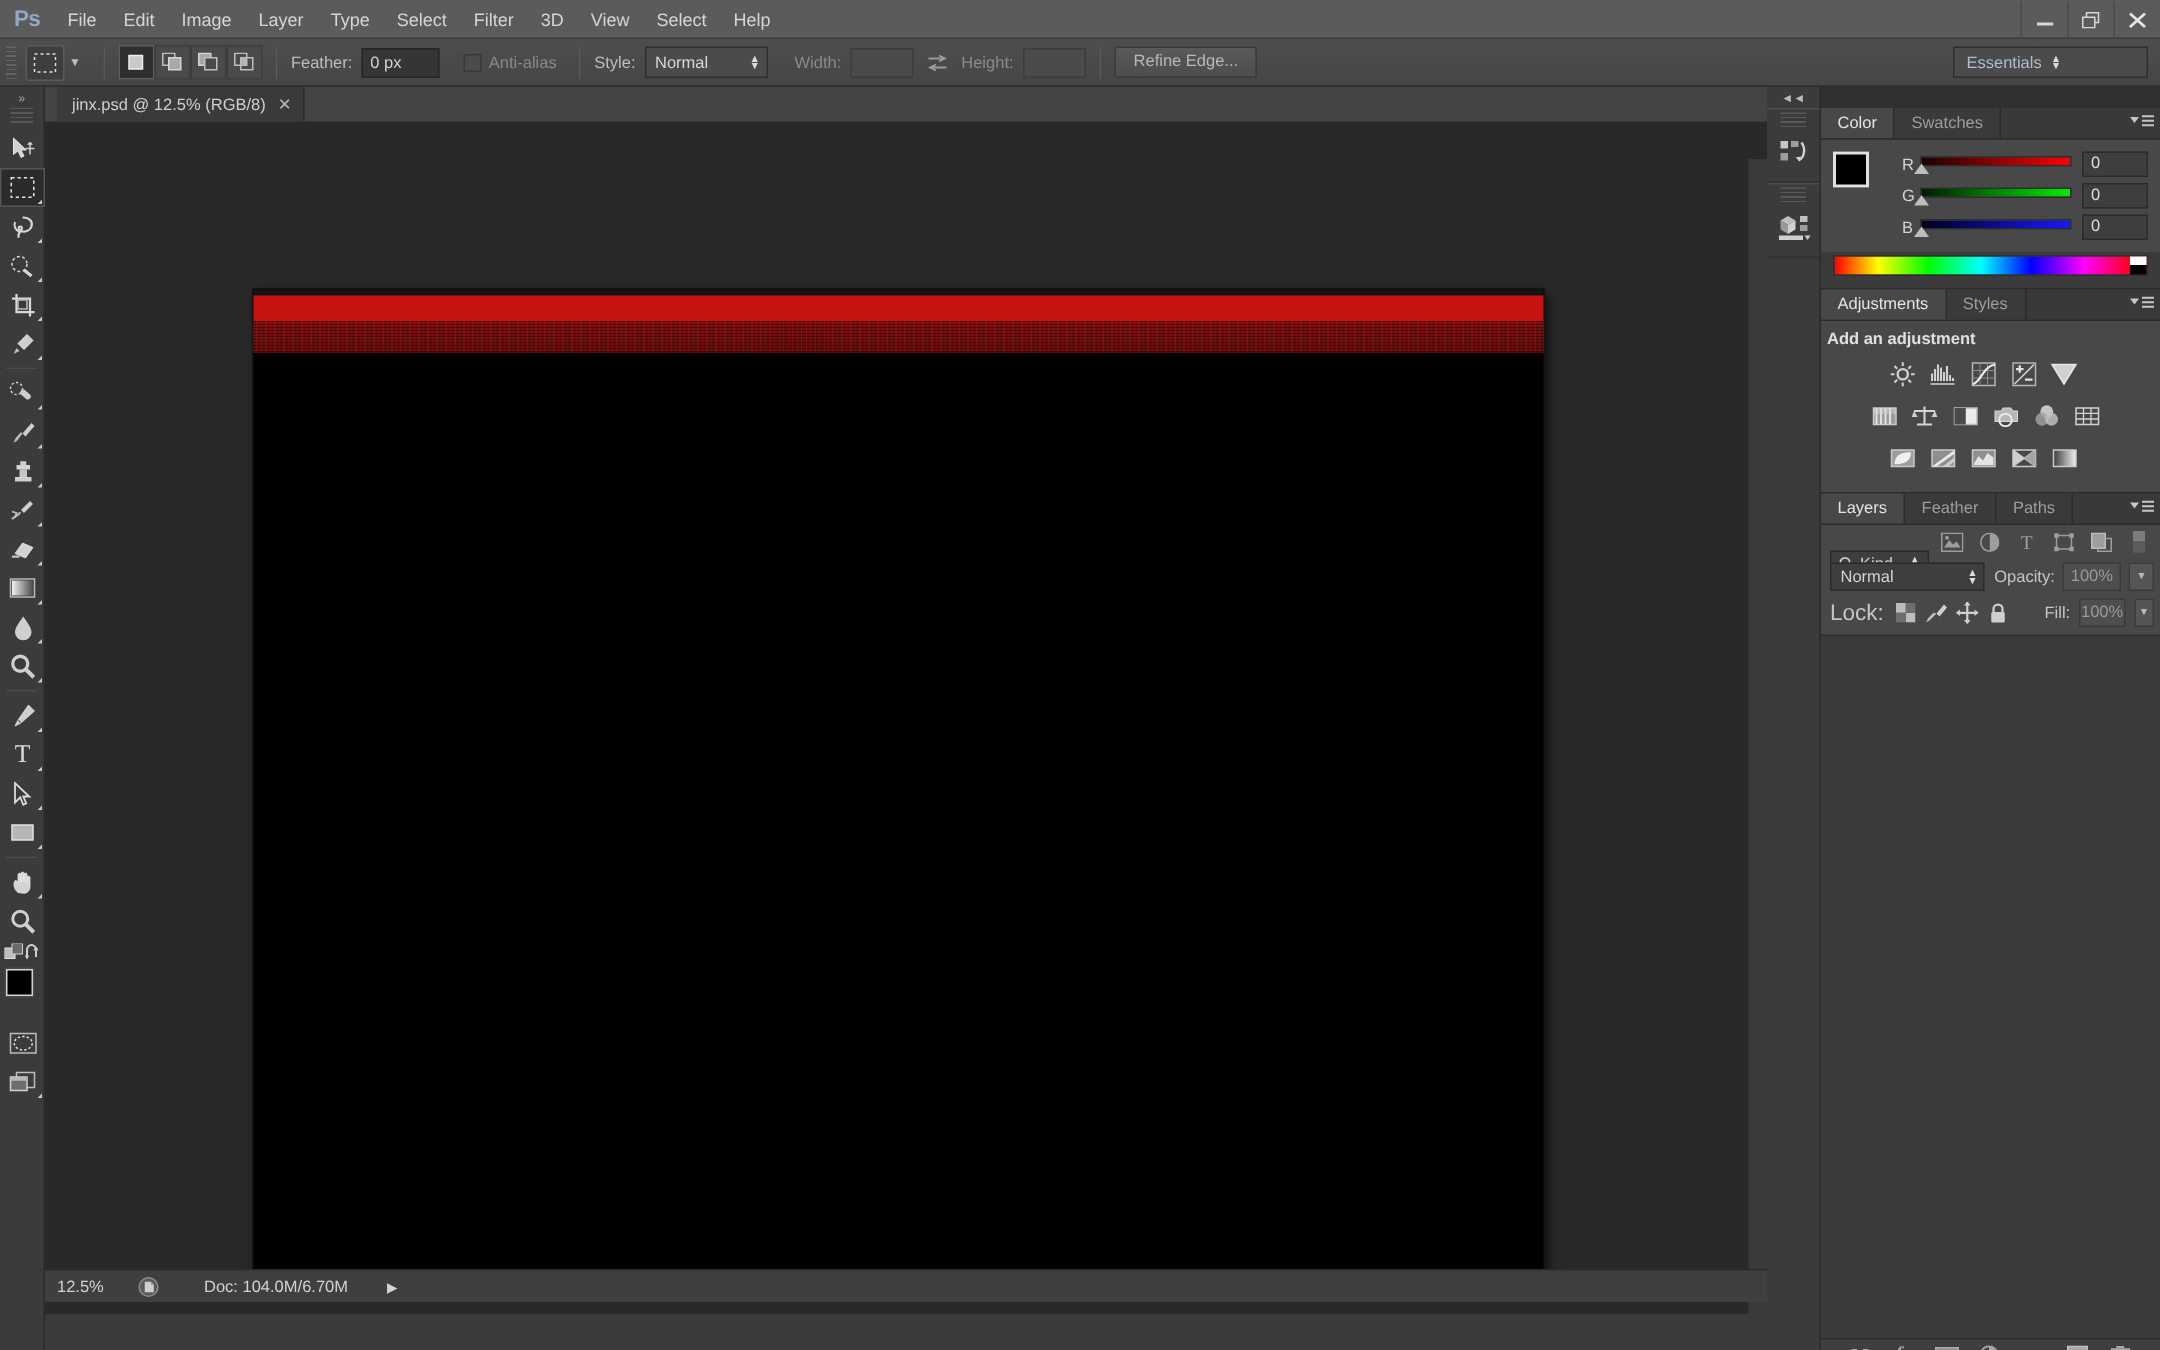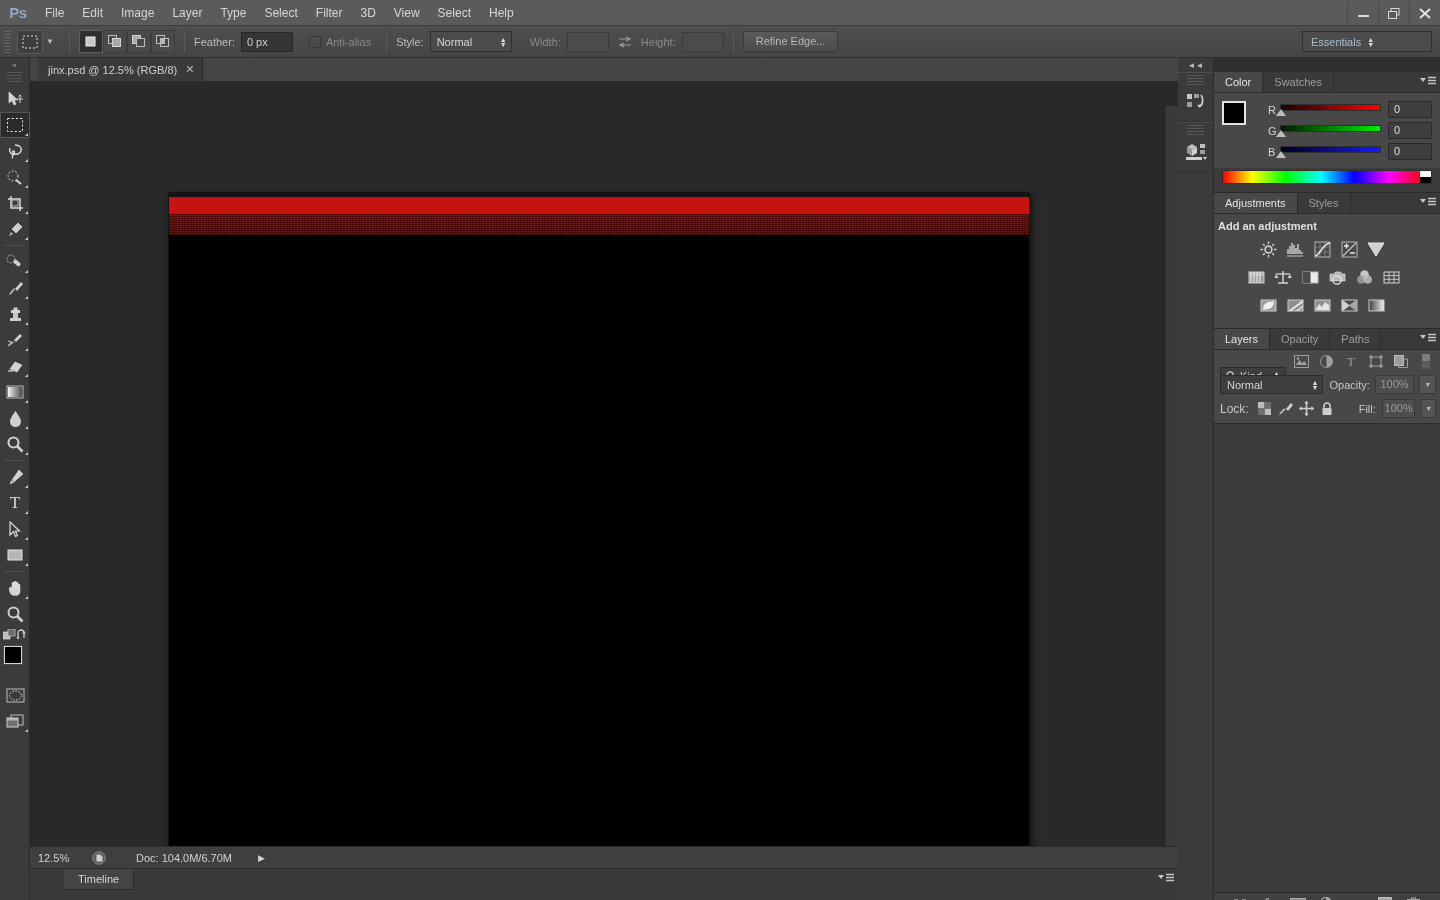--- a/index.html
+++ b/index.html
@@ -231,21 +231,21 @@
   .kind-left { display:flex; align-items:center; gap:4px; color:#d2d2d2; font-size:11px;}
   .filtericon { width: 20px; height: 18px; display:flex; align-items:center; justify-content:center; }
   .moderow { display:flex; align-items:center; gap:5px; padding: 3px 4px 3px 6px;}
   .modesel { background:#3e3e3e; border:1px solid #2b2b2b; height:19px; width:104px;
     display:flex; align-items:center; justify-content:space-between; padding:0 3px 0 6px; color:#d4d4d4; font-size:11px;}
   .op-label { color:#c6c6c6; font-size:11px; margin-left:2px;}
   .op-field { background:#4e4e4e; border:1px solid #3a3a3a; color:#9a9a9a; font-size:11px;
      height:19px; width:40px; line-height:17px; text-align:center;}
   .op-arrow { width:17px; height:19px; background:#555; border:1px solid #3a3a3a; display:flex; align-items:center; justify-content:center; color:#bbb; font-size:7px;}
   .lockrow { display:flex; align-items:center; gap:6px; padding: 2px 4px 5px 6px;}
-  .lock-lbl { color:#c6c6c6; font-size:12px; margin-right:2px;}
+  .lock-lbl { color:#c6c6c6; font-size:15px; margin-right:2px;}
   .lockicon { width:18px; height:17px; display:flex; align-items:center; justify-content:center;}
   .layerlist { background: #3e3e3e; height: 430px; border-top: 1px solid #2f2f2f; }
   .layerrow {
     display: flex; align-items: center; height: 36px; background: #55657a;
     border-bottom: 1px solid #353535; padding-left: 2px;
   }
   .eyecell { width: 24px; display:flex; align-items:center; justify-content:center;}
   .thumb { width: 36px; height: 28px; background: #000; border: 1px solid #1d1d1d; position: relative; flex: 0 0 36px;}
   .thumb .tred { position:absolute; left:0; top:2px; width:100%; height:2px; background:#cc1212;}
   .layername { flex:1; padding-left: 13px; color:#f0f0f0; font-size:12px; font-style: italic; }
@@ -582,29 +582,20 @@
         <svg width="14" height="14">
             <circle cx="7" cy="7" r="6.2" fill="#5b5b5b" stroke="#8d8d8d"></circle>
             <path d="M4.5 3.5 h4 l2 2 v5 h-6 z" fill="#d0d0d0"></path>
             <path d="M8.5 3.5 v2 h2" fill="#9a9a9a"></path>
           </svg>
       </div>
       <div class="docinfo">Doc: 104.0M/6.70M</div>
       <div class="sb-arrow">▶</div>
     </div>
 
-    <div class="timelinebar">
-      <div class="tl-tab">Timeline</div>
-      <div class="tl-menu">
-        <svg width="17" height="11">
-            <path d="M1 2 L7 2 L4 6 Z" fill="#c6c6c6"></path>
-            <path d="M9 1.5 H17 M9 4.5 H17 M9 7.5 H17" stroke="#c6c6c6" stroke-width="1.3"></path>
-          </svg>
-      </div>
-    </div>
   </div>
 
   <div class="minidock">
     <div class="md-collapse">◄◄</div>
     <div class="md-group">
       <div class="md-grip"></div>
       <div class="md-icon">
         <svg width="22" height="20">
             <rect x="2" y="2" width="5" height="5" fill="#c6c6c6"></rect>
             <rect x="2" y="10" width="5" height="5" fill="#9d9d9d"></rect>
@@ -811,21 +802,21 @@
                 </defs>
               </svg>
           </div>
         </div>
       </div>
     </div>
 
     <div class="panel">
       <div class="panel-tabs">
         <div class="ptab active">Layers</div>
-        <div class="ptab">Opacity</div>
+        <div class="ptab">Feather</div>
         <div class="ptab">Paths</div>
         <div class="pmenu">
           <svg width="17" height="11">
               <path d="M1 2 L7 2 L4 6 Z" fill="#c6c6c6"></path>
               <path d="M9 1.5 H17 M9 4.5 H17 M9 7.5 H17" stroke="#c6c6c6" stroke-width="1.3"></path>
             </svg>
         </div>
       </div>
 
       <div class="layers-body">

